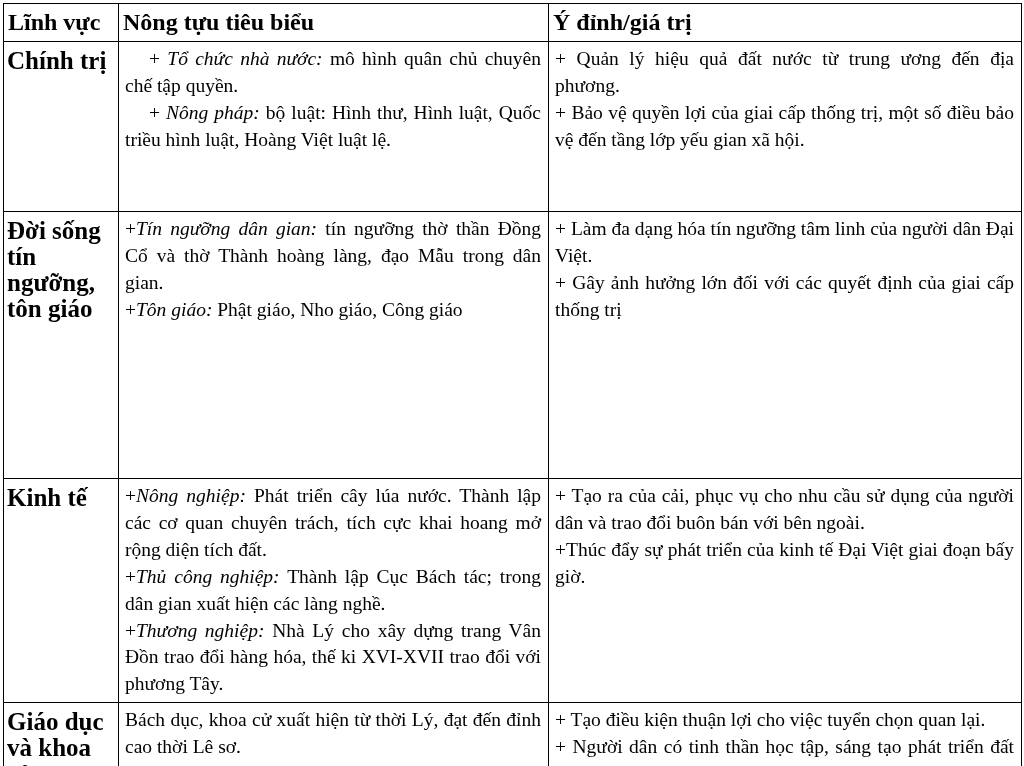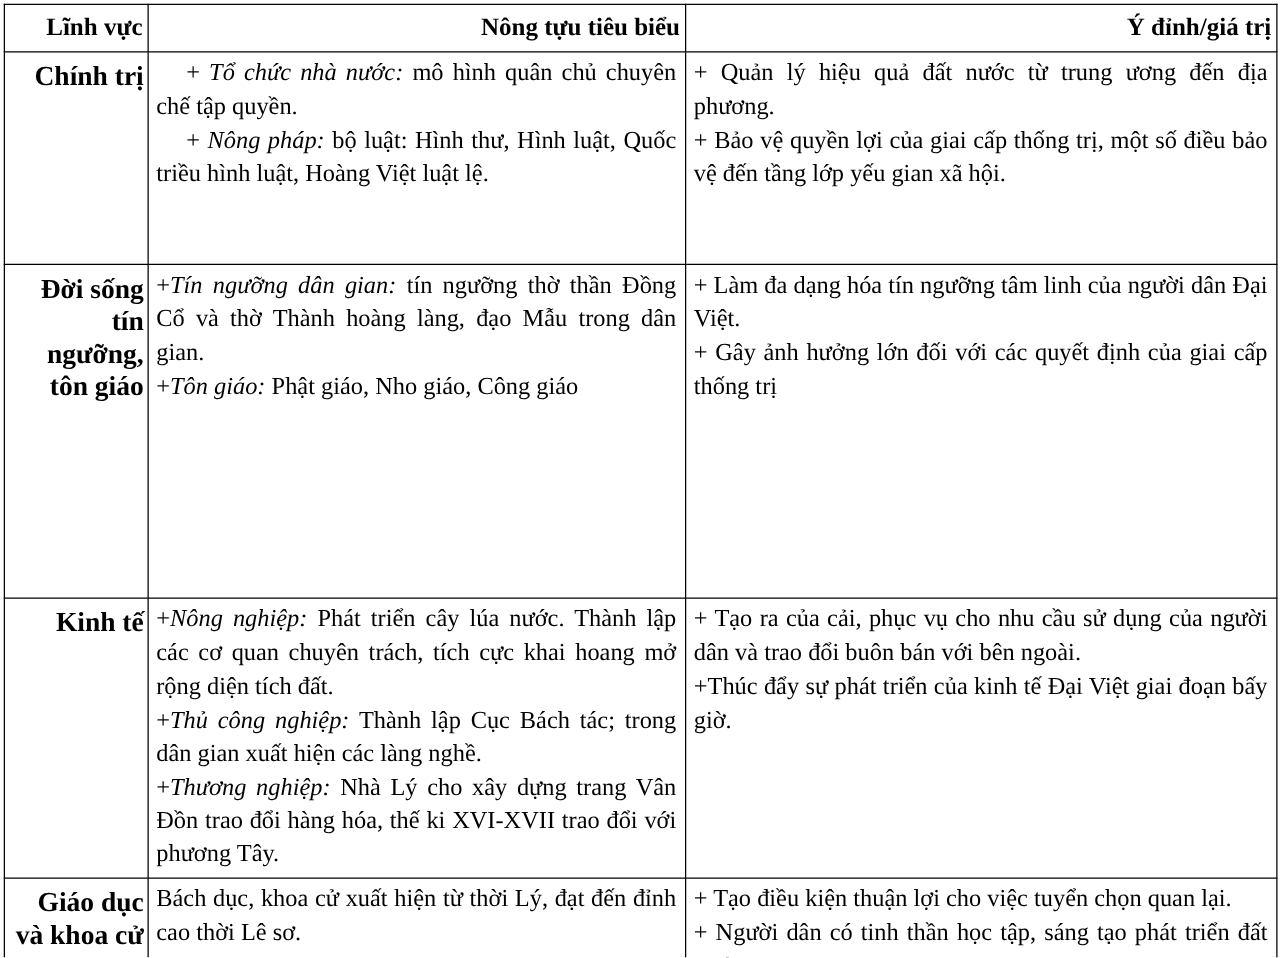--- a/index.html
+++ b/index.html
@@ -20,30 +20,30 @@
     width: 1019px;
     table-layout: fixed;
   }
   .doc-table th, .doc-table td {
     border: 1.5px solid #000000;
     vertical-align: top;
     overflow: hidden;
   }
   .doc-table thead tr { height: 38px; }
   .doc-table th {
-    font-size: 20px;
+    font-size: 24px;
     font-weight: bold;
-    text-align: right;
+    text-align: left;
     padding: 6px 4px 2px 4px;
     line-height: 24px;
   }
   .field-cell {
     font-weight: bold;
-    text-align: right;
-    font-size: 22px;
+    text-align: left;
+    font-size: 25px;
     line-height: 26px;
     padding: 6px 3px 2px 3px;
   }
   .content-cell {
     font-size: 19.5px;
     line-height: 26.9px;
     padding: 4px 7px 4px 6px;
     text-align: justify;
   }
   .para { margin: 0; }

